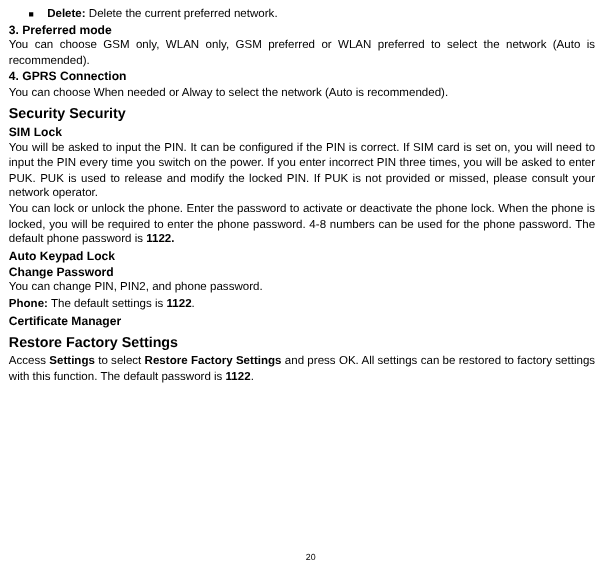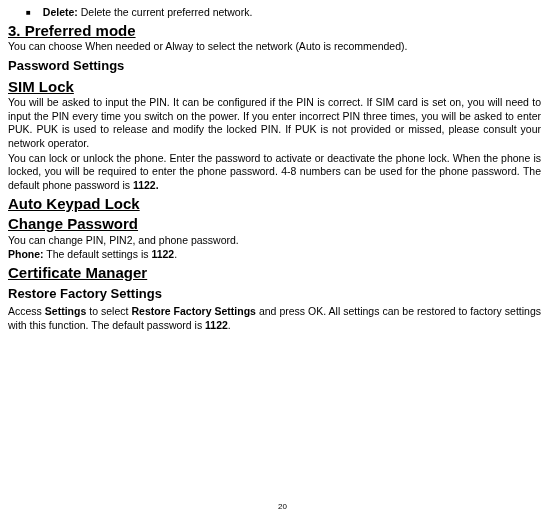--- a/index.html
+++ b/index.html
@@ -26,23 +26,22 @@
     .bullet {
       font-size: 8px;
       margin-right: 12px;
       margin-top: 2px;
     }
     .bullet-text {
       flex: 1;
     }
     .h-sub {
       font-weight: bold;
-      font-size: 15px;
+      font-size: 11px;
       margin-top: 1px;
-      text-decoration: underline;
     }
     .h-main {
       font-weight: bold;
       font-size: 13px;
       margin-top: 4px;
       margin-bottom: 2px;
     }
     .para {
       text-align: justify;
       margin-bottom: 1px;
@@ -70,24 +69,26 @@
 <div class="wrap">
 
   <div class="bullet-row">
     <span class="bullet">■</span>
     <span class="bullet-text">
       <span class="bold">Delete:</span><span> Delete the current preferred network.</span>
     </span>
   </div>
 
   <div class="h-sub">3. Preferred mode</div>
+  <div class="para">You can choose GSM only, WLAN only, GSM preferred or WLAN preferred to select the network (Auto is recommended).</div>
 
+  <div class="h-sub">4. GPRS Connection</div>
   <div class="para">You can choose When needed or Alway to select the network (Auto is recommended).</div>
 
-  <div class="h-main">Password Settings</div>
+  <div class="h-main">Security Security</div>
 
   <div class="h-sub">SIM Lock</div>
   <div class="para">You will be asked to input the PIN. It can be configured if the PIN is correct. If SIM card is set on, you will need to input the PIN every time you switch on the power. If you enter incorrect PIN three times, you will be asked to enter PUK. PUK is used to release and modify the locked PIN. If PUK is not provided or missed, please consult your network operator.</div>
 
   <div class="para">
     <span>You can lock or unlock the phone. Enter the password to activate or deactivate the phone lock. When the phone is locked, you will be required to enter the phone password. 4-8 numbers can be used for the phone password. The default phone password is </span><span class="bold">1122.</span>
   </div>
 
   <div class="h-sub">Auto Keypad Lock</div>
 

